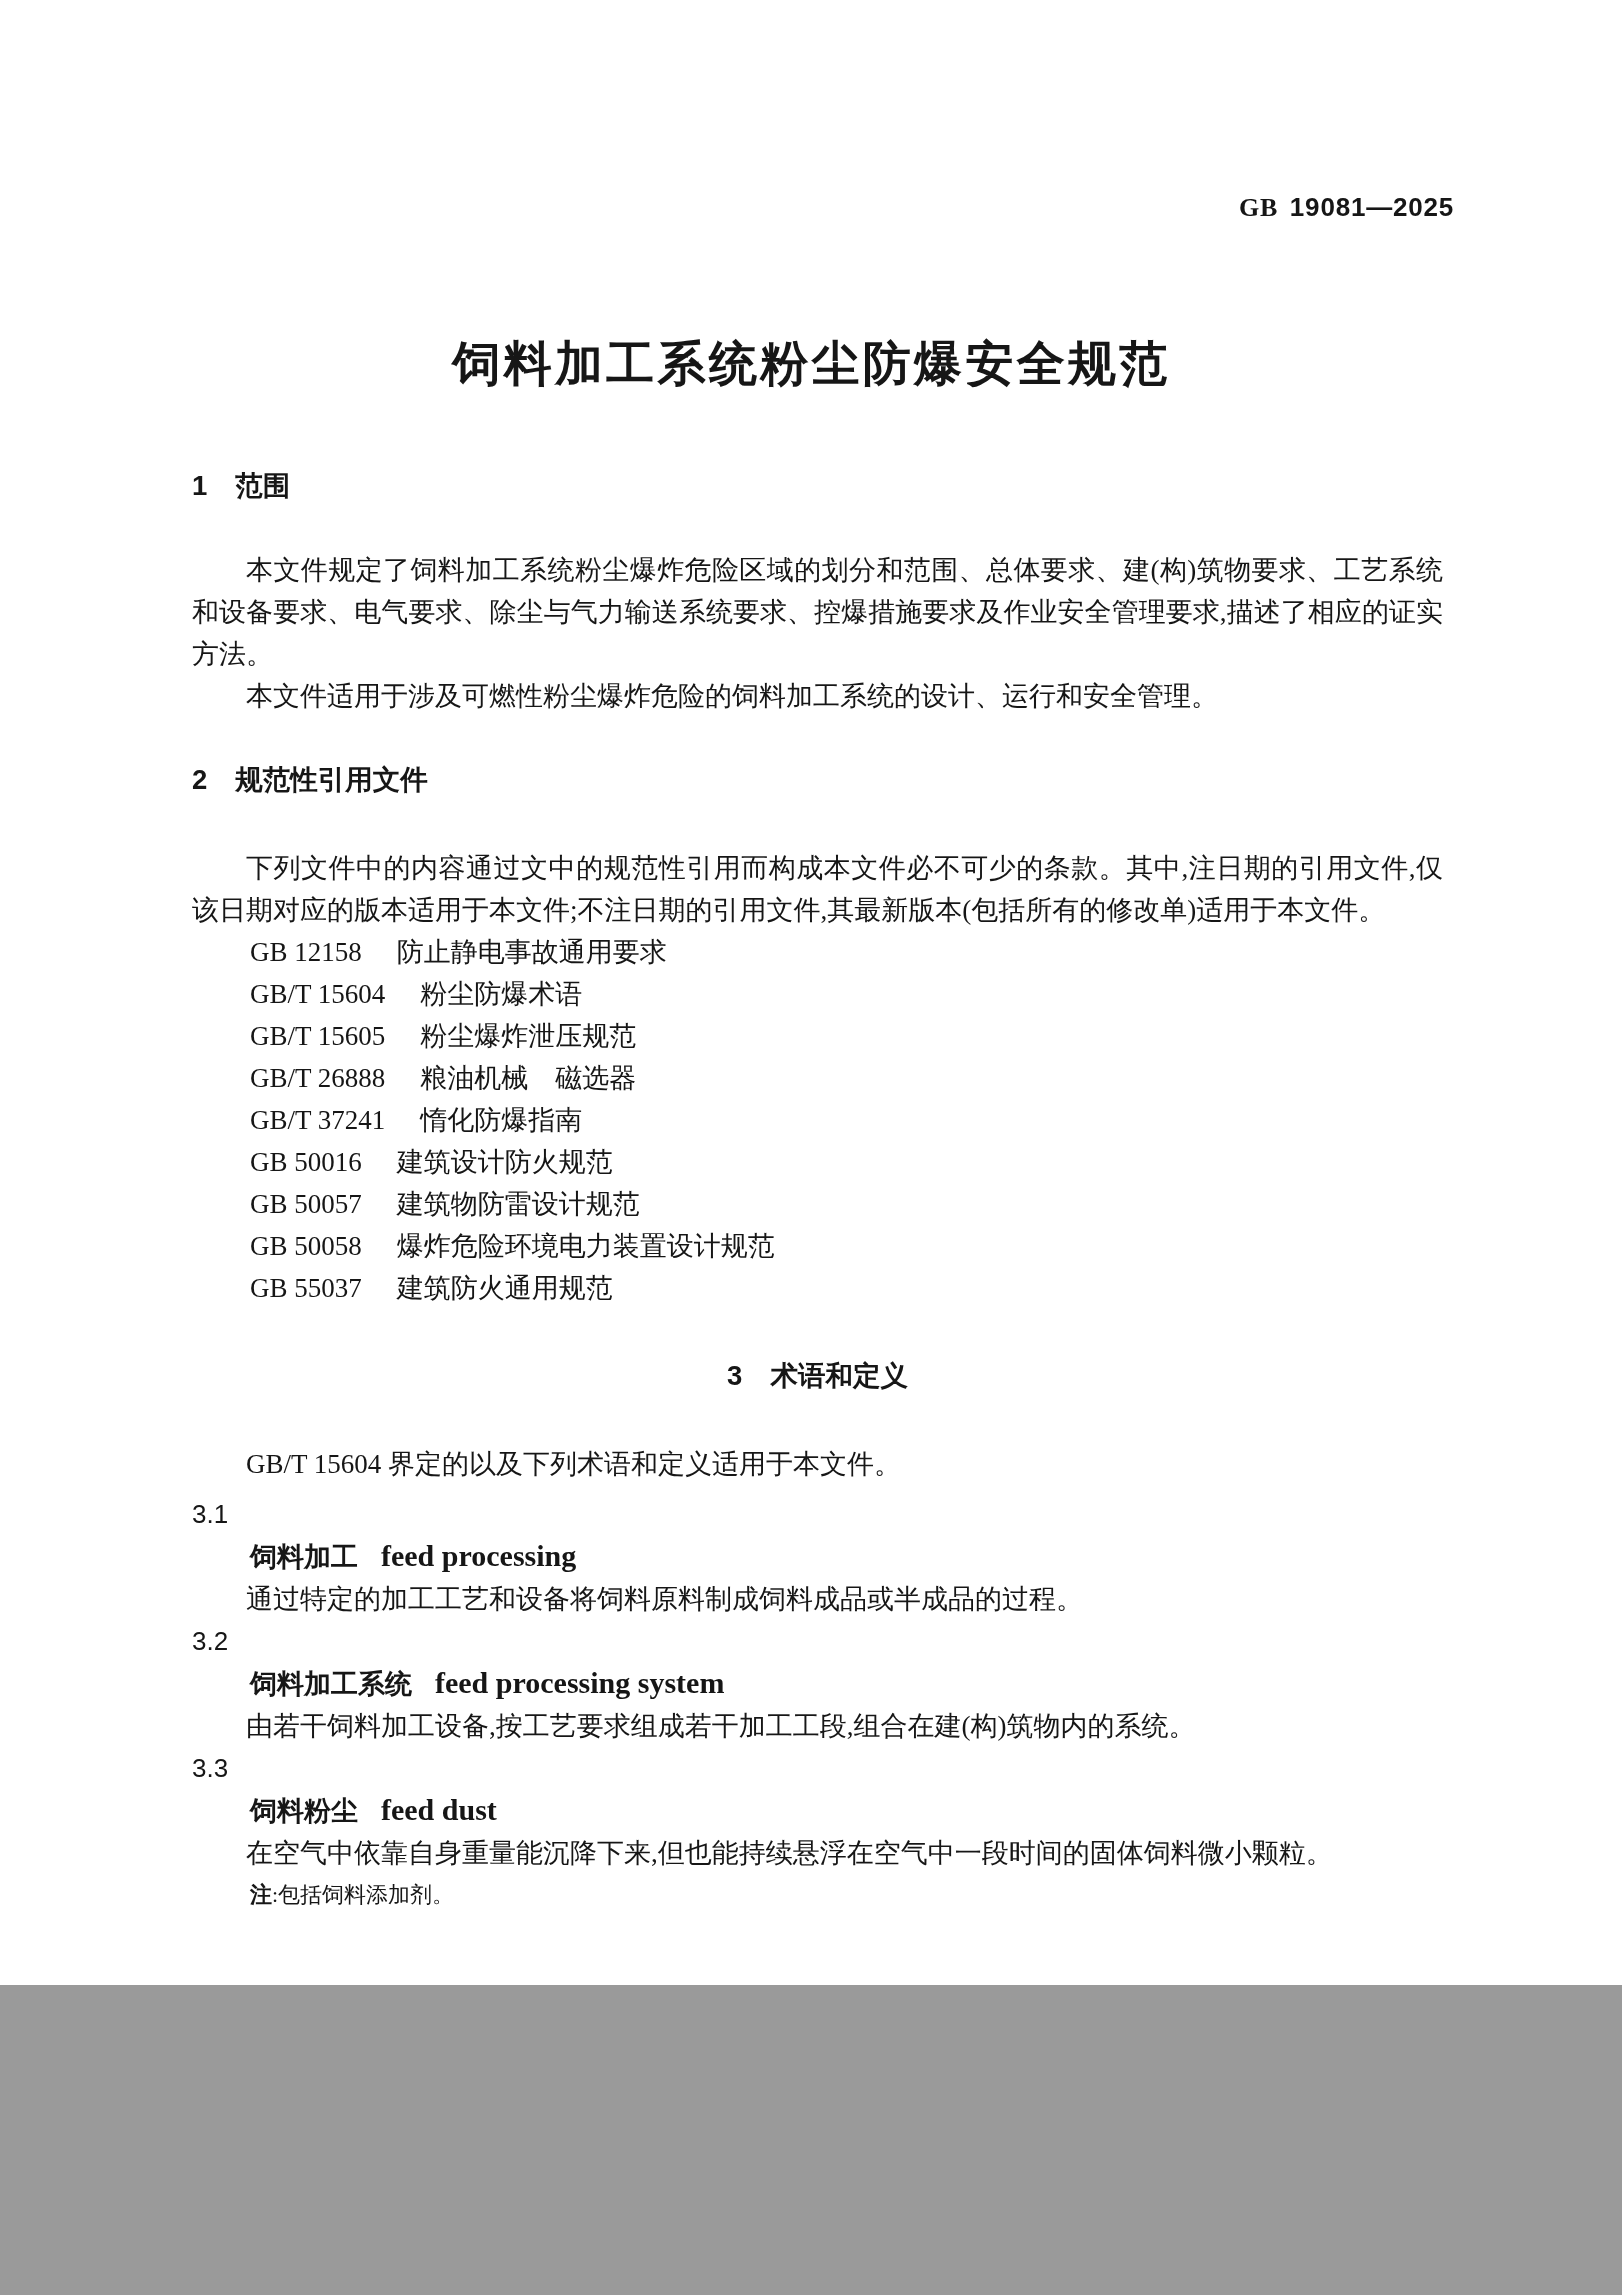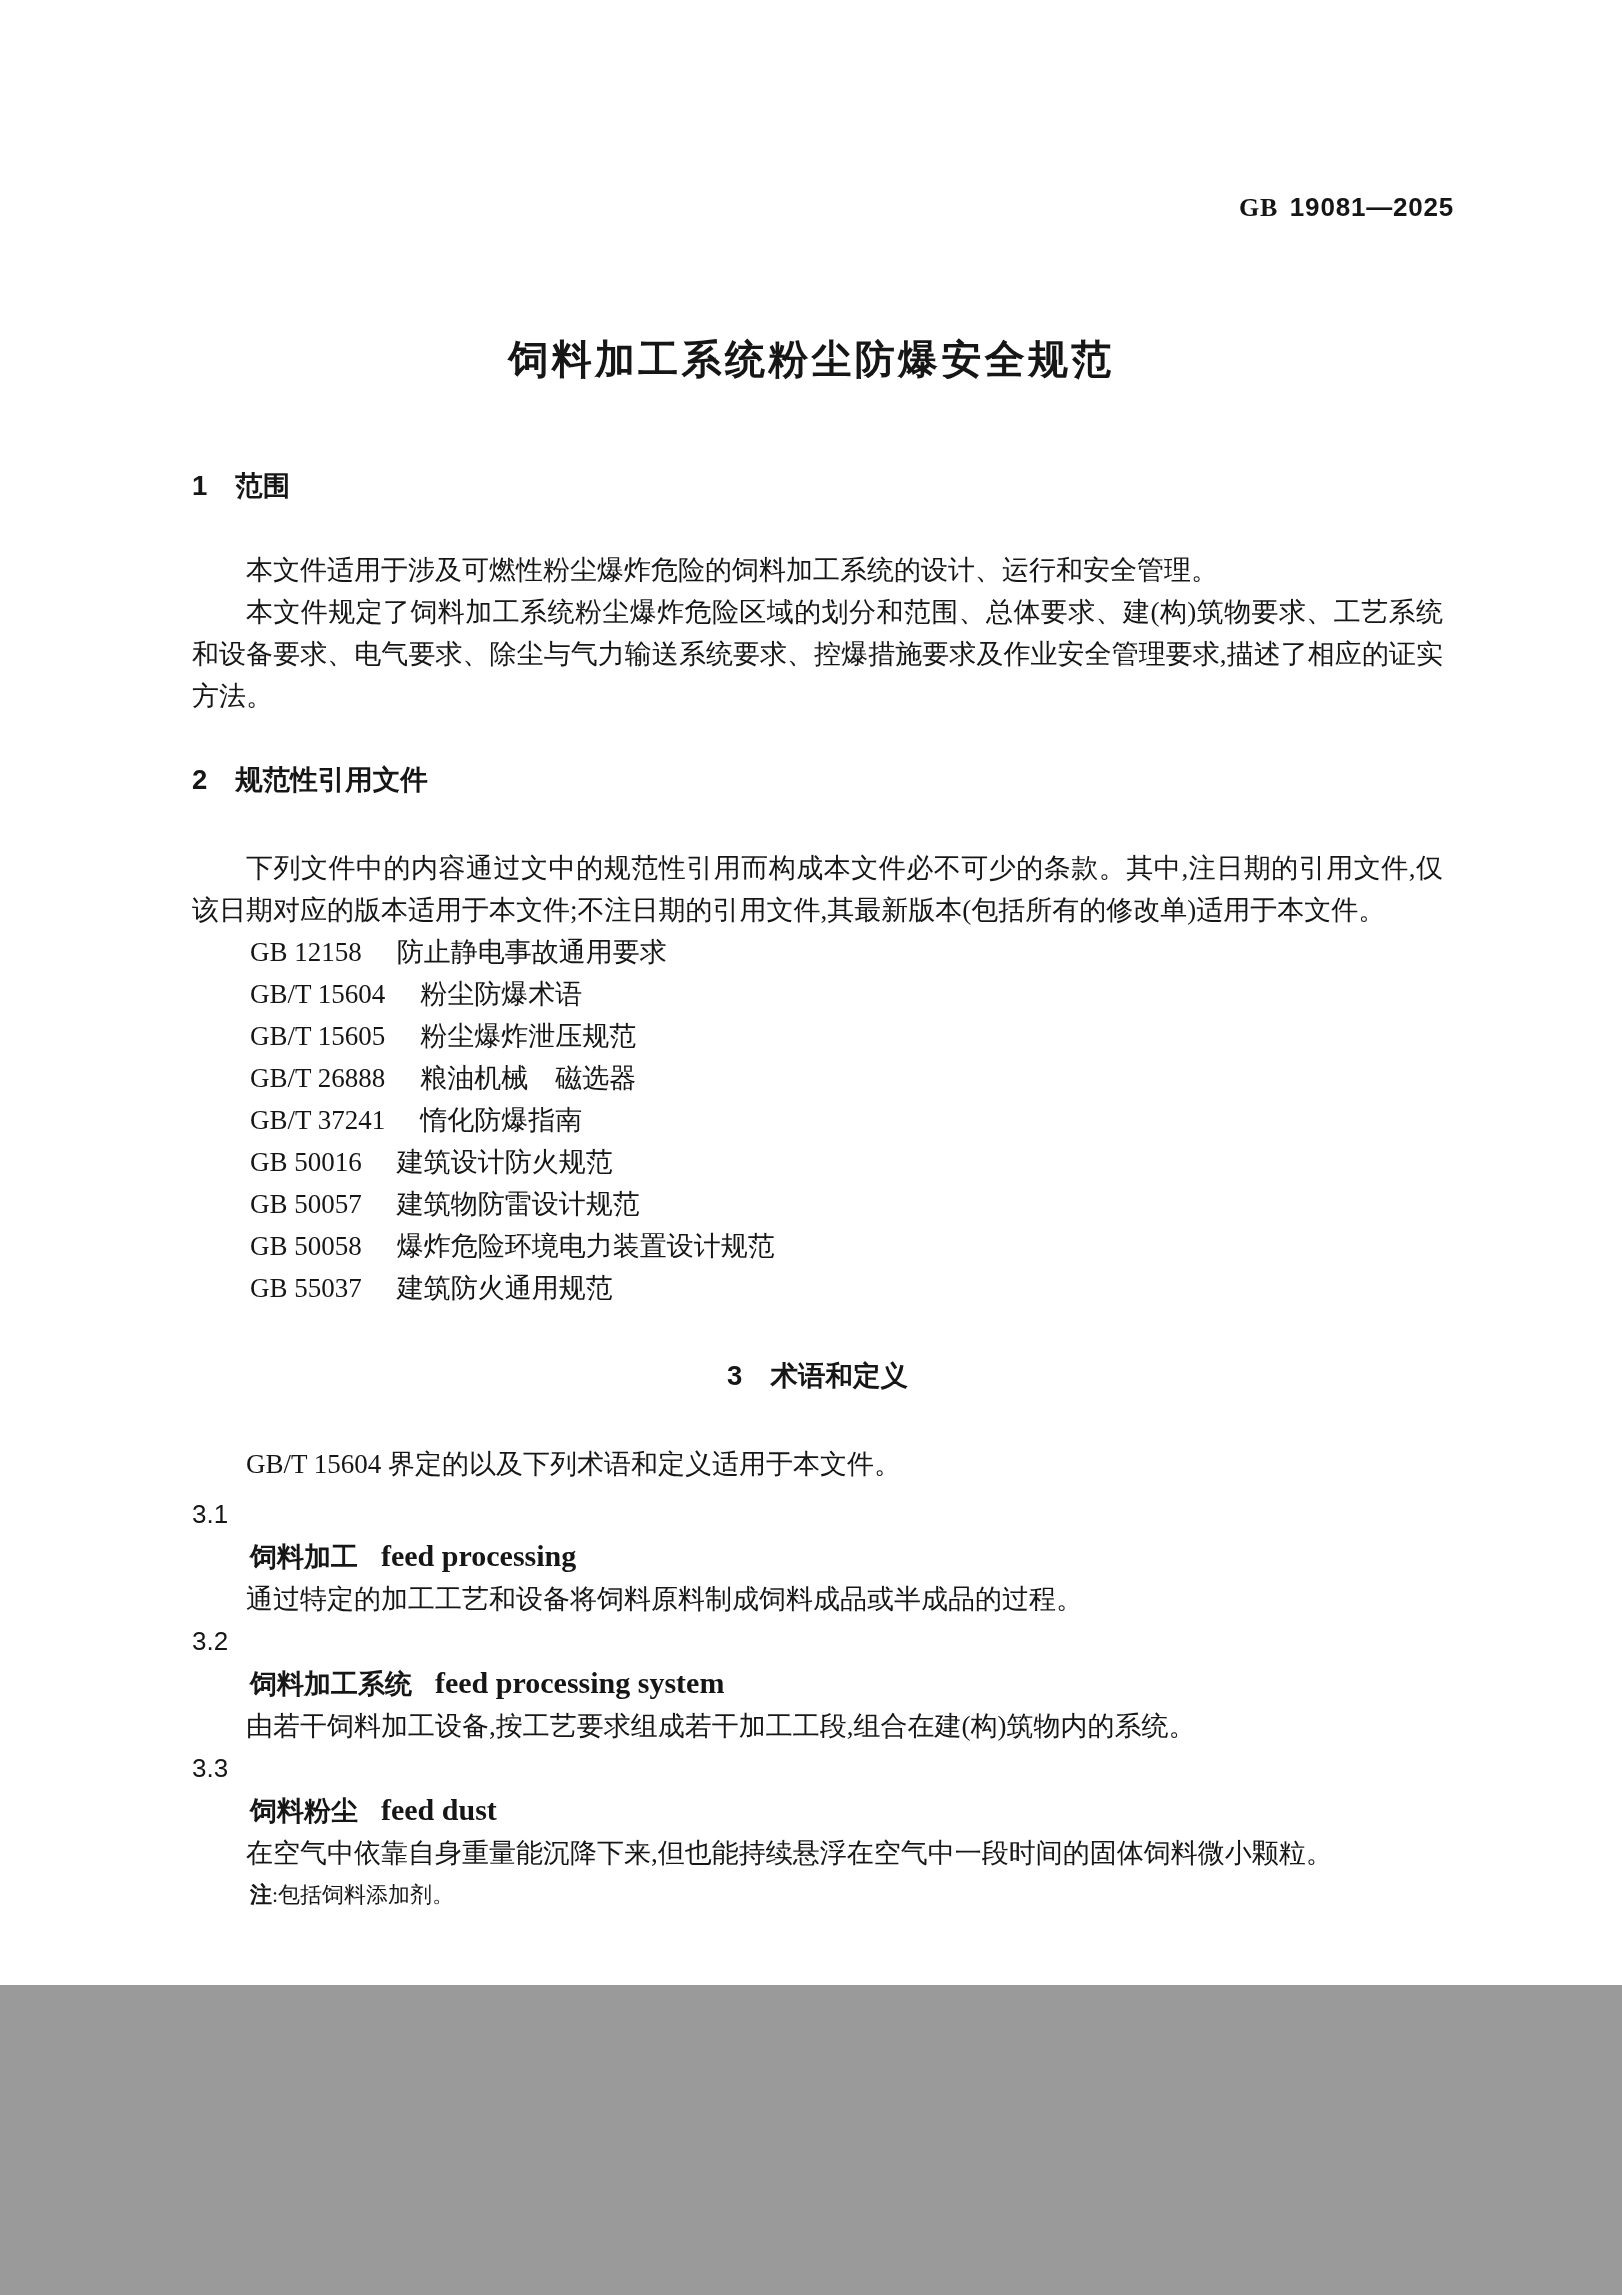--- a/index.html
+++ b/index.html
@@ -18,21 +18,21 @@
     font-size:26px; font-weight:bold; letter-spacing:0.8px;
     white-space:nowrap;
   }
   .doc-code .prefix { font-family:"Liberation Serif","DejaVu Serif",serif; font-weight:bold; }
   .doc-code .number { font-family:"Liberation Sans","DejaVu Sans",sans-serif; font-weight:600; margin-left:11.7px; }
   
   .doc-title {
     position:absolute; top:332px; left:0; width:100%;
     text-align:center;
     font-family:"Liberation Sans","DejaVu Sans",sans-serif;
-    font-weight:bold; font-size:40px; letter-spacing:3.3px;
+    font-weight:bold; font-size:48px; letter-spacing:3.3px;
   }
   
   .content {
     position:absolute; left:192px; top:465px; width:1251px;
     font-size:27px; line-height:42px;
   }
   .sec-heading {
     font-family:"Liberation Sans","DejaVu Sans",sans-serif;
     font-weight:bold; font-size:27.5px; line-height:42px;
     white-space:nowrap;
@@ -80,22 +80,22 @@
     <span class="prefix">GB</span><span class="number">19081—2025</span>
   </div>
 
   <div class="doc-title">饲料加工系统粉尘防爆安全规范</div>
 
   <div class="content">
 
     <div class="sec-heading mb50">
       <span class="sec-num">1</span><span>范围</span>
     </div>
+    <div class="para">本文件规定了饲料加工系统粉尘爆炸危险区域的划分和范围、总体要求、建(构)筑物要求、工艺系统和设备要求、电气要求、除尘与气力输送系统要求、控爆措施要求及作业安全管理要求,描述了相应的证实方法。</div>
     <div class="para">本文件适用于涉及可燃性粉尘爆炸危险的饲料加工系统的设计、运行和安全管理。</div>
-    <div class="para">本文件规定了饲料加工系统粉尘爆炸危险区域的划分和范围、总体要求、建(构)筑物要求、工艺系统和设备要求、电气要求、除尘与气力输送系统要求、控爆措施要求及作业安全管理要求,描述了相应的证实方法。</div>
 
     <div class="sec-heading mt50 mb55">
       <span class="sec-num">2</span><span>规范性引用文件</span>
     </div>
     <div class="para">下列文件中的内容通过文中的规范性引用而构成本文件必不可少的条款。其中,注日期的引用文件,仅该日期对应的版本适用于本文件;不注日期的引用文件,其最新版本(包括所有的修改单)适用于本文件。</div>
 
     <div class="ref-line">
       <span class="ref-code">GB 12158</span><span class="ref-title">防止静电事故通用要求</span>
     </div>
     <div class="ref-line">

